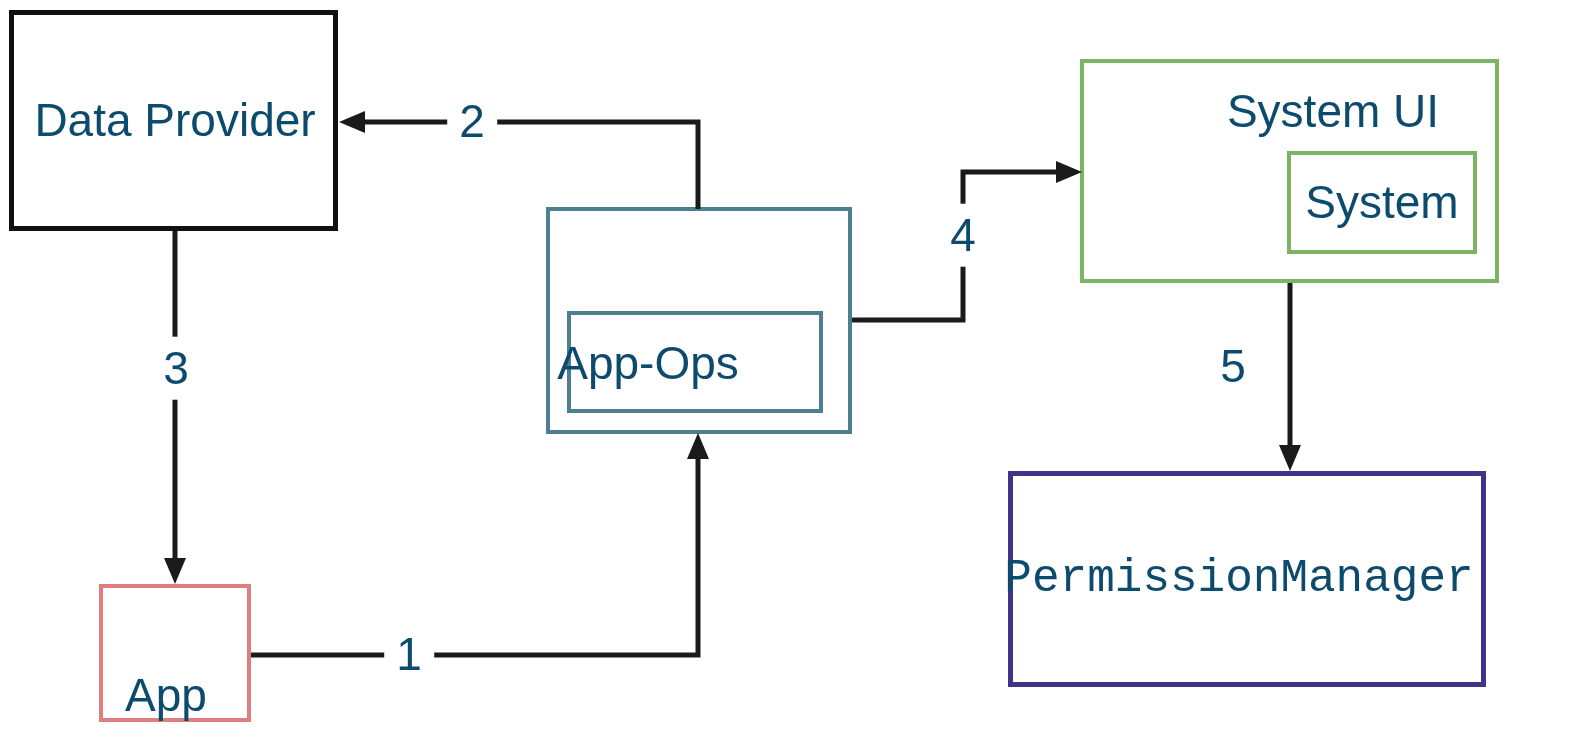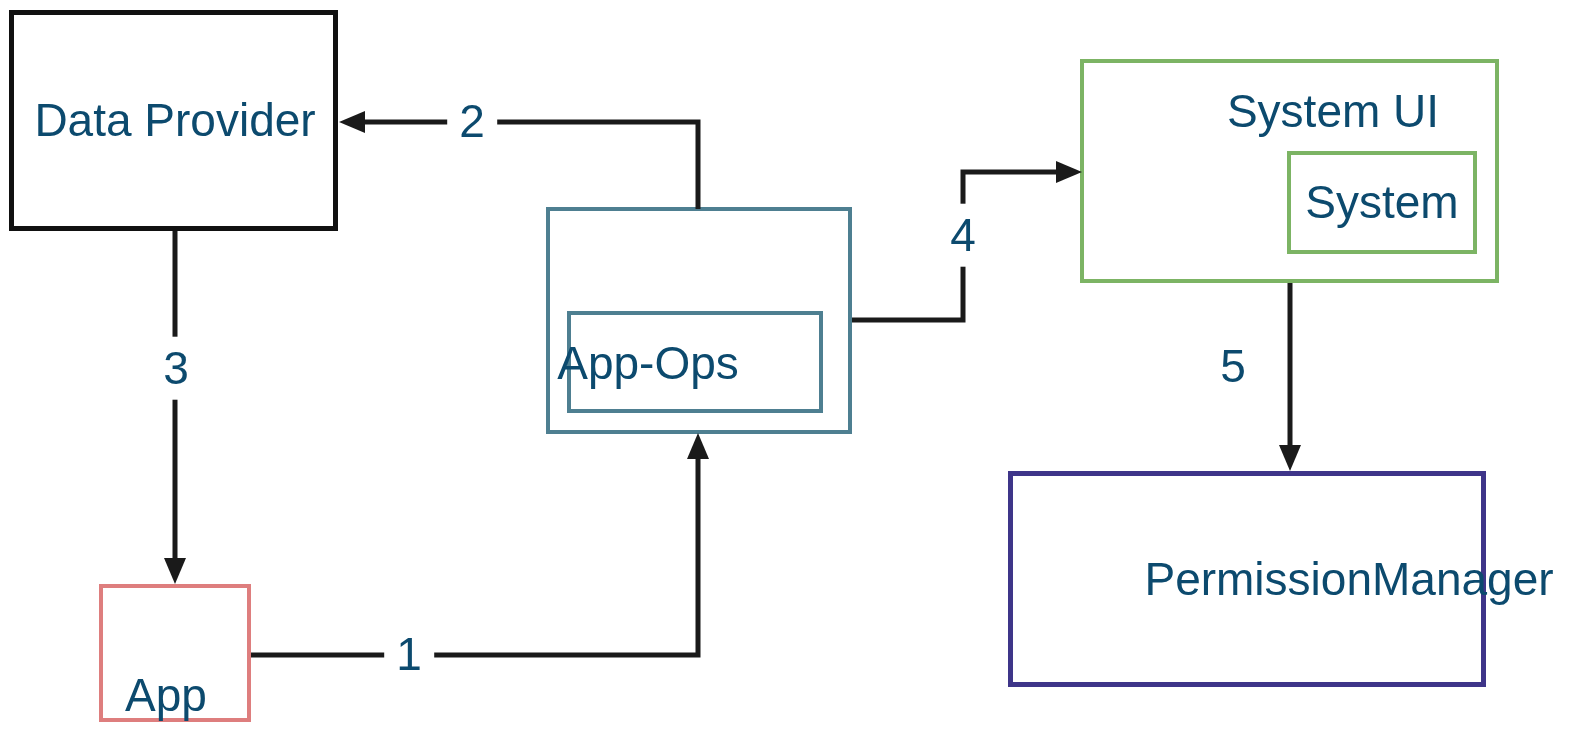--- a/index.html
+++ b/index.html
@@ -91,21 +91,21 @@
       <path d="M1290,283 L1290,461"></path>
       <polygon points="1290,471 1279,445 1301,445"></polygon>
     </g>
   </svg>
 
   <span class="nlabel" style="left:175px;  top:120px;">Data Provider</span>
   <span class="nlabel" style="left:166px;  top:695px;">App</span>
   <span class="nlabel" style="left:648px;  top:363px;">App-Ops</span>
   <span class="nlabel" style="left:1290px; top:111px;margin-left:43px;">System UI</span>
   <span class="nlabel" style="left:1382px; top:202px;">System</span>
-  <span class="nlabel" style="left:1349px; top:579px;">PermissionManager</span>
+  <span class="nlabel" style="left:1239px; top:579px;font-family:Liberation Mono, monospace;">PermissionManager</span>
 
   <span class="elabel" style="left:409px;  top:654px;">1</span>
   <span class="elabel" style="left:472px;  top:121px;">2</span>
   <span class="elabel" style="left:176px;  top:368px;">3</span>
   <span class="elabel" style="left:963px;  top:235px;">4</span>
   <span class="elabel" style="left:1233px; top:366px;">5</span>
 
 </div>
 
 </body></html>

